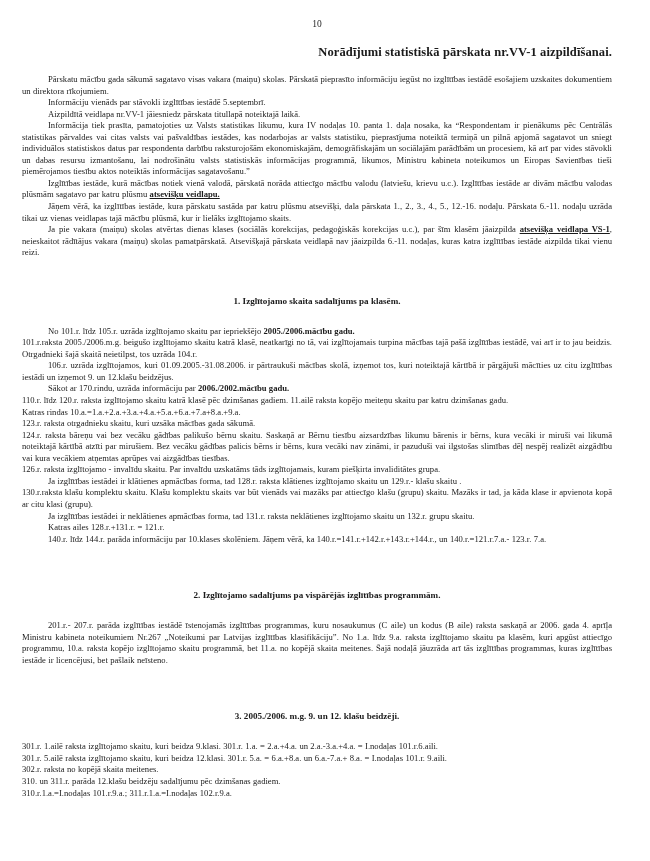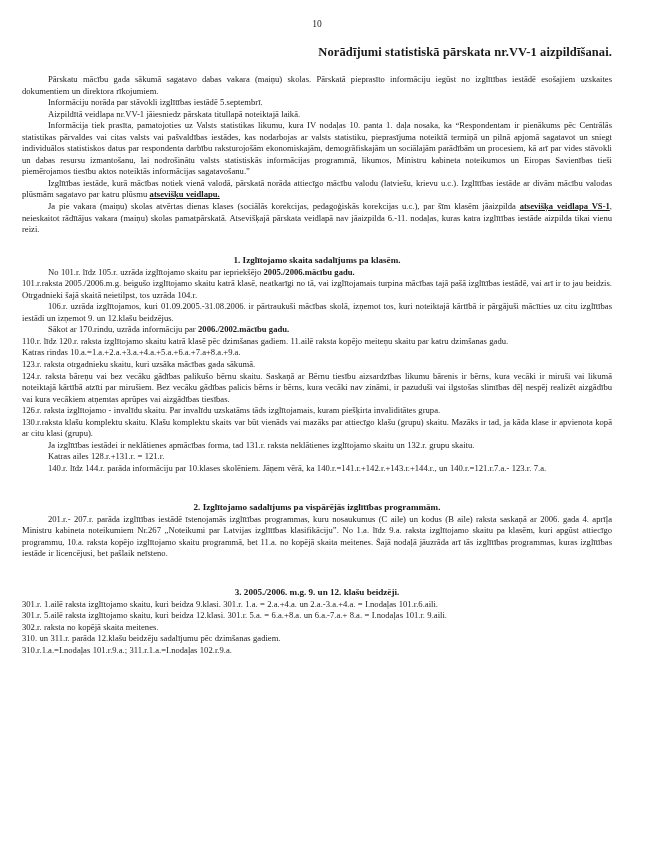--- a/index.html
+++ b/index.html
@@ -46,47 +46,48 @@
     letter-spacing: 0.01px;
     word-spacing: 0.2px;
   }
   .para.indent { text-indent: 26px; }
   .para.noindent { text-indent: 0; }
   .sec-head {
     text-align: center;
     font-size: 9.1px;
     font-weight: bold;
     line-height: 13px;
-    margin: 0;
+    margin: 18px;
   }
   .spacer-md { height: 18px; }
   .spacer-lg { height: 26px; }
   b { font-weight: normal; }
   .bi { font-weight: bold; }
   .bu { font-weight: bold; text-decoration: underline; }
 </style>
 </head>
 <body>
 
 <div class="page">
 
   <div class="page-number">10</div>
 
   <h1 class="doc-title">Norādījumi statistiskā pārskata nr.VV-1 aizpildīšanai.</h1>
 
-  <p class="para indent">Pārskatu mācību gada sākumā sagatavo dabas vakara (maiņu) skolas. Pārskatā pieprasīto informāciju iegūst no izglītības iestādē esošajiem uzskaites dokumentiem un direktora rīkojumiem.</p>
+  <p class="para indent">Pārskatu mācību gada sākumā sagatavo visas vakara (maiņu) skolas. Pārskatā pieprasīto informāciju iegūst no izglītības iestādē esošajiem uzskaites dokumentiem un direktora rīkojumiem.</p>
 
-  <p class="para indent"><span>Informāciju norāda par stāvokli izglītības iestādē </span><b>5.septembrī</b><span>.</span></p>
+  <p class="para indent"><span>Informāciju vienāds par stāvokli izglītības iestādē </span><b>5.septembrī</b><span>.</span></p>
 
   <p class="para indent">Aizpildītā veidlapa nr.VV-1 jāiesniedz pārskata titullapā noteiktajā laikā.</p>
 
   <p class="para indent">Informācija tiek prasīta, pamatojoties uz Valsts statistikas   likumu, kura IV nodaļas 10. panta 1. daļa nosaka, ka “Respondentam ir pienākums pēc Centrālās statistikas pārvaldes vai citas valsts vai pašvaldības iestādes, kas nodarbojas ar valsts statistiku, pieprasījuma noteiktā termiņā un pilnā apjomā sagatavot un sniegt individuālos statistiskos datus par respondenta darbību raksturojošām ekonomiskajām, demogrāfiskajām un sociālajām parādībām un procesiem, kā arī par vides stāvokli un dabas resursu izmantošanu, lai nodrošinātu valsts statistiskās informācijas programmā, likumos, Ministru kabineta noteikumos un Eiropas Savienības tieši piemērojamos tiesību aktos noteiktās informācijas sagatavošanu.”</p>
 
   <p class="para indent"><span>Izglītības iestāde, kurā mācības notiek vienā valodā, pārskatā norāda attiecīgo mācību valodu (latviešu, krievu u.c.). Izglītības iestāde ar divām mācību valodas plūsmām sagatavo par </span><b>katru plūsmu </b><span class="bu">atsevišķu veidlapu.</span></p>
 
+  <p class="para indent">Jāņem vērā, ka izglītības iestāde, kura pārskatu sastāda par katru plūsmu atsevišķi, dala pārskata 1., 2., 3., 4., 5., 12.-16. nodaļu. Pārskata 6.-11. nodaļu uzrāda tikai uz vienas veidlapas tajā mācību plūsmā, kur ir lielāks izglītojamo skaits.</p>
 
   <p class="para indent"><span>Ja pie vakara (maiņu) skolas atvērtas dienas klases (sociālās korekcijas, pedagoģiskās korekcijas u.c.), par šīm klasēm jāaizpilda </span><span class="bu">atsevišķa veidlapa VS-1</span><span>, neieskaitot rādītājus vakara (maiņu) skolas pamatpārskatā. Atsevišķajā pārskata veidlapā nav jāaizpilda 6.-11. nodaļas, kuras katra izglītības iestāde aizpilda tikai vienu reizi.</span></p>
 
   <div class="spacer-md"></div>
 
   <div class="sec-head">1. Izglītojamo skaita sadalījums pa klasēm.</div>
 
   <p class="para indent"><span>No 101.r. līdz 105.r. uzrāda izglītojamo skaitu par iepriekšējo </span><span class="bi">2005./2006.mācību gadu.</span></p>
 
   <p class="para noindent"><span>101.r.raksta 2005./2006.m.g. beigušo izglītojamo skaitu katrā klasē, neatkarīgi no tā, vai izglītojamais turpina mācības tajā pašā izglītības iestādē, vai arī ir to jau beidzis. </span><b>Otrgadnieki šajā skaitā neietilpst,</b><span> tos uzrāda 104.r.</span></p>
@@ -98,20 +99,21 @@
   <p class="para noindent">110.r. līdz 120.r. raksta izglītojamo skaitu katrā klasē pēc dzimšanas gadiem. 11.ailē raksta kopējo meiteņu skaitu par katru dzimšanas gadu.</p>
 
   <p class="para noindent">Katras rindas 10.a.=1.a.+2.a.+3.a.+4.a.+5.a.+6.a.+7.a+8.a.+9.a.</p>
 
   <p class="para noindent">123.r. raksta otrgadnieku skaitu, kuri uzsāka mācības gada sākumā.</p>
 
   <p class="para noindent">124.r. raksta bāreņu vai bez vecāku gādības palikušo bērnu skaitu. Saskaņā ar Bērnu tiesību aizsardzības likumu bārenis ir bērns, kura vecāki ir miruši vai likumā noteiktajā kārtībā atzīti par mirušiem. Bez vecāku gādības palicis bērns ir bērns, kura vecāki nav zināmi, ir pazuduši vai ilgstošas slimības dēļ nespēj realizēt aizgādību vai kura vecākiem atņemtas aprūpes vai aizgādības tiesības.</p>
 
   <p class="para noindent">126.r. raksta izglītojamo - invalīdu skaitu. Par invalīdu uzskatāms tāds izglītojamais, kuram piešķirta invaliditātes grupa.</p>
 
+  <p class="para indent">Ja izglītības iestādei ir klātienes apmācības forma, tad 128.r. raksta klātienes izglītojamo skaitu un 129.r.- klašu skaitu .</p>
 
   <p class="para noindent">130.r.raksta klašu komplektu skaitu. Klašu komplektu skaits var būt vienāds vai mazāks par attiecīgo klašu (grupu) skaitu. Mazāks ir tad, ja kāda klase ir apvienota kopā ar citu klasi (grupu).</p>
 
   <p class="para indent">Ja izglītības iestādei ir neklātienes apmācības forma, tad 131.r. raksta neklātienes izglītojamo skaitu un 132.r. grupu  skaitu.</p>
 
   <p class="para indent">Katras ailes 128.r.+131.r. = 121.r.</p>
 
   <p class="para indent">140.r. līdz 144.r. parāda informāciju par 10.klases skolēniem. Jāņem vērā, ka 140.r.=141.r.+142.r.+143.r.+144.r., un 140.r.=121.r.7.a.- 123.r. 7.a.</p>
 
   <div class="spacer-lg"></div>

